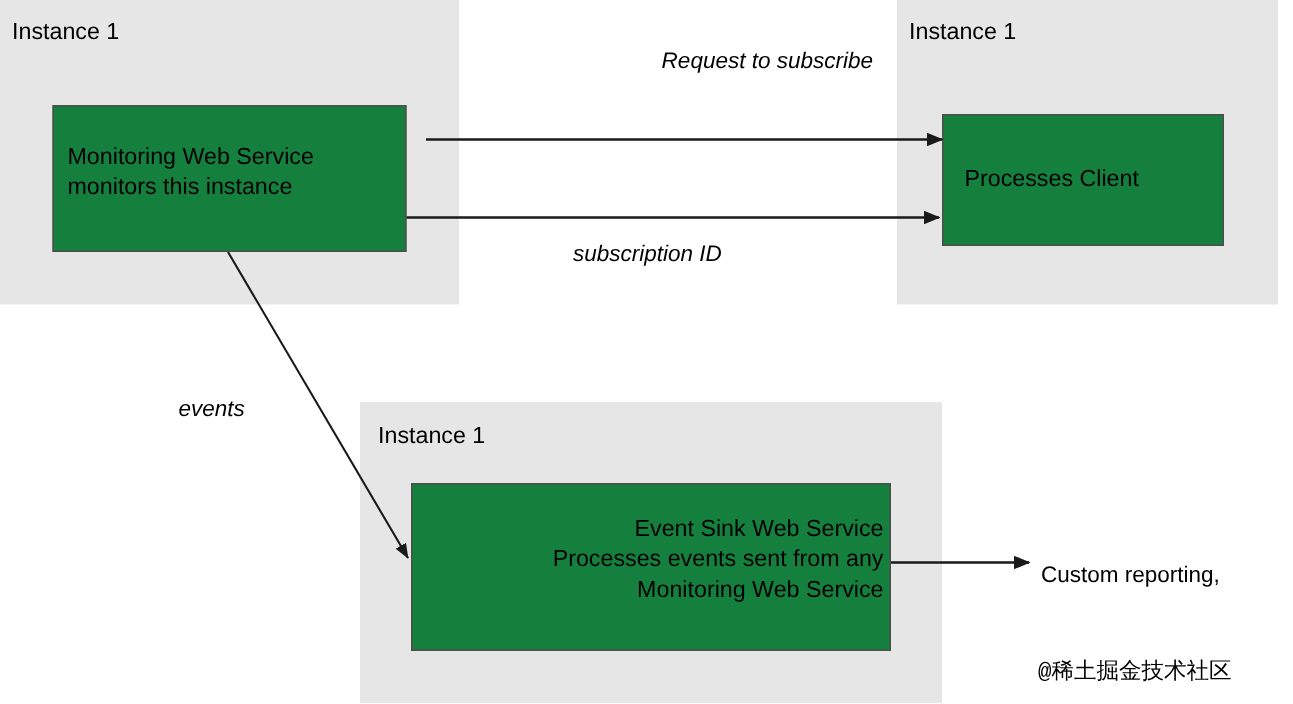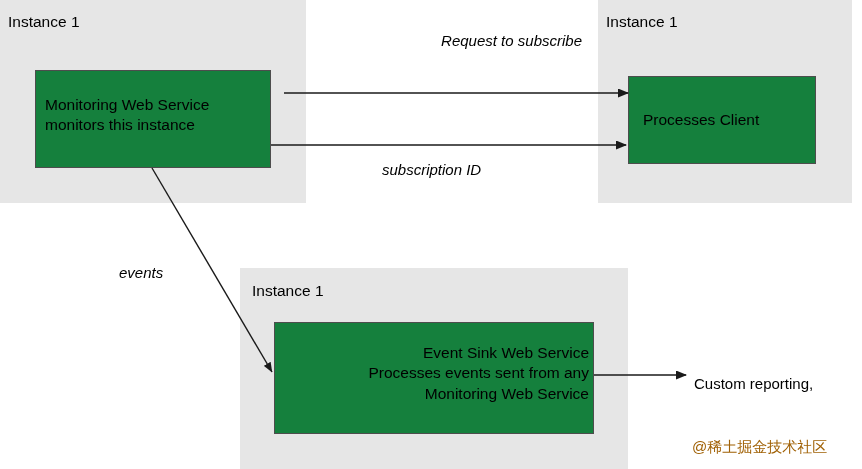--- a/index.html
+++ b/index.html
@@ -79,23 +79,23 @@
     width: 862px;
     height: 469px;
     pointer-events: none;
   }
   
   #watermark {
     position: absolute;
     left: 692px;
     top: 438px;
     font-size: 15px;
-    color: #a16207;
+    color: #000000;
     white-space: nowrap;
-    font-family: Liberation Sans, sans-serif;
+    font-family: Liberation Mono, monospace;
   }
 </style>
 </head>
 <body>
 
 <div id="canvas">
 
   <div class="panel" style="left:0px; top:0px; width:306px; height:203px;"></div>
   <div class="panel-label" style="left:8px; top:14px;">Instance 1</div>
 

